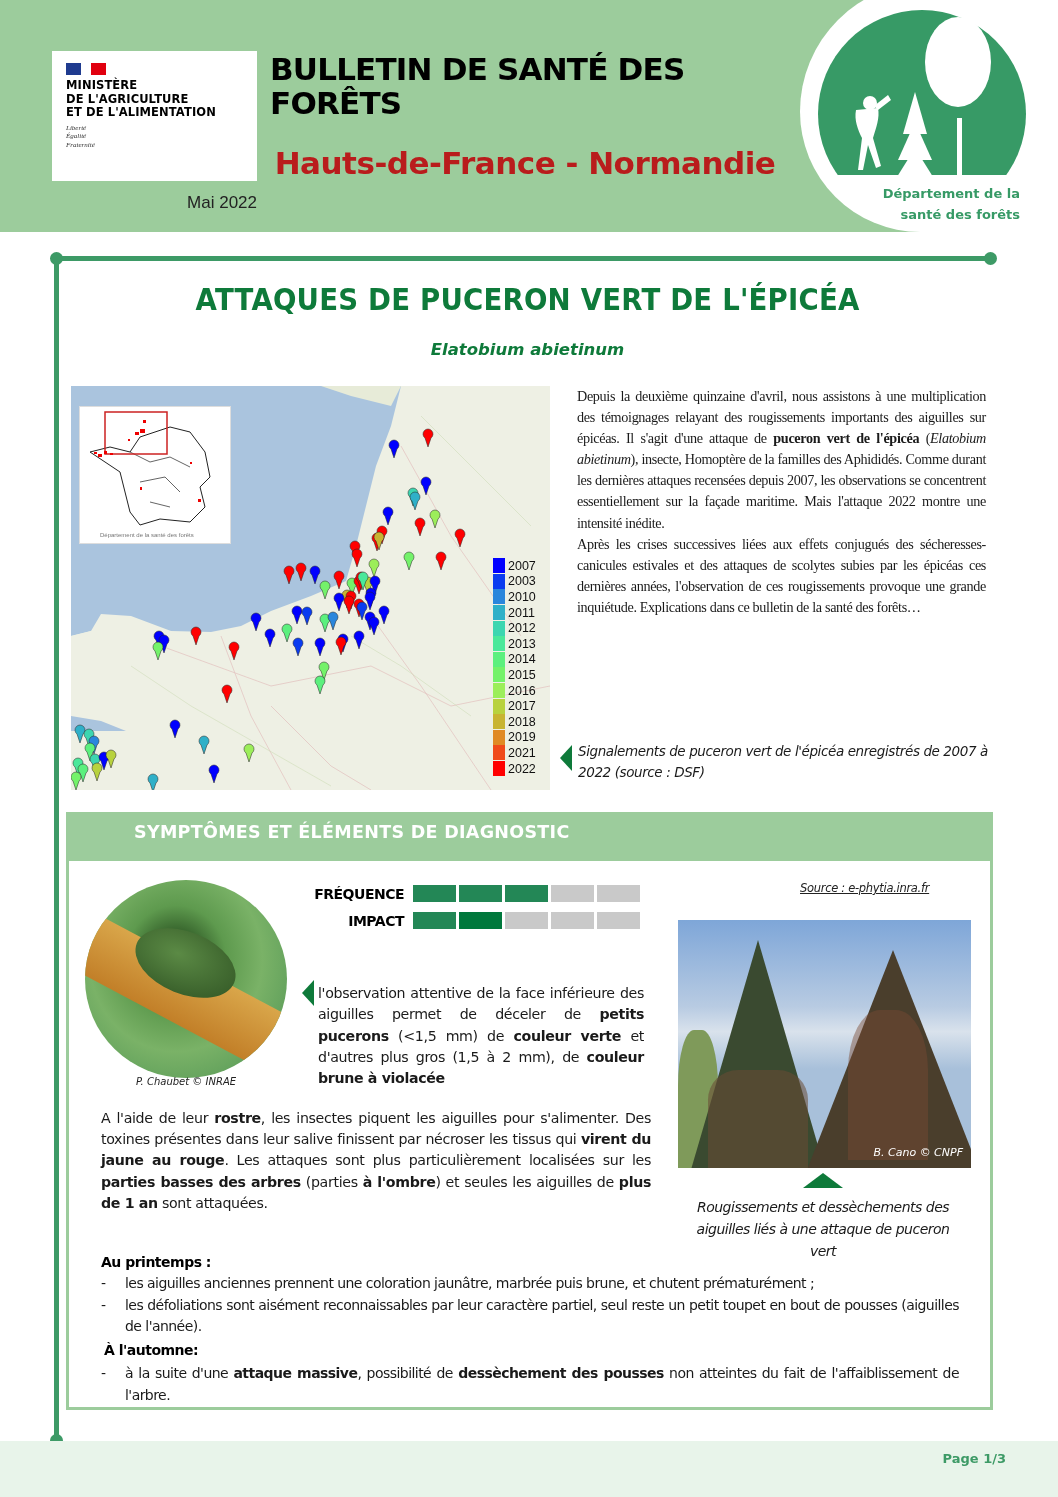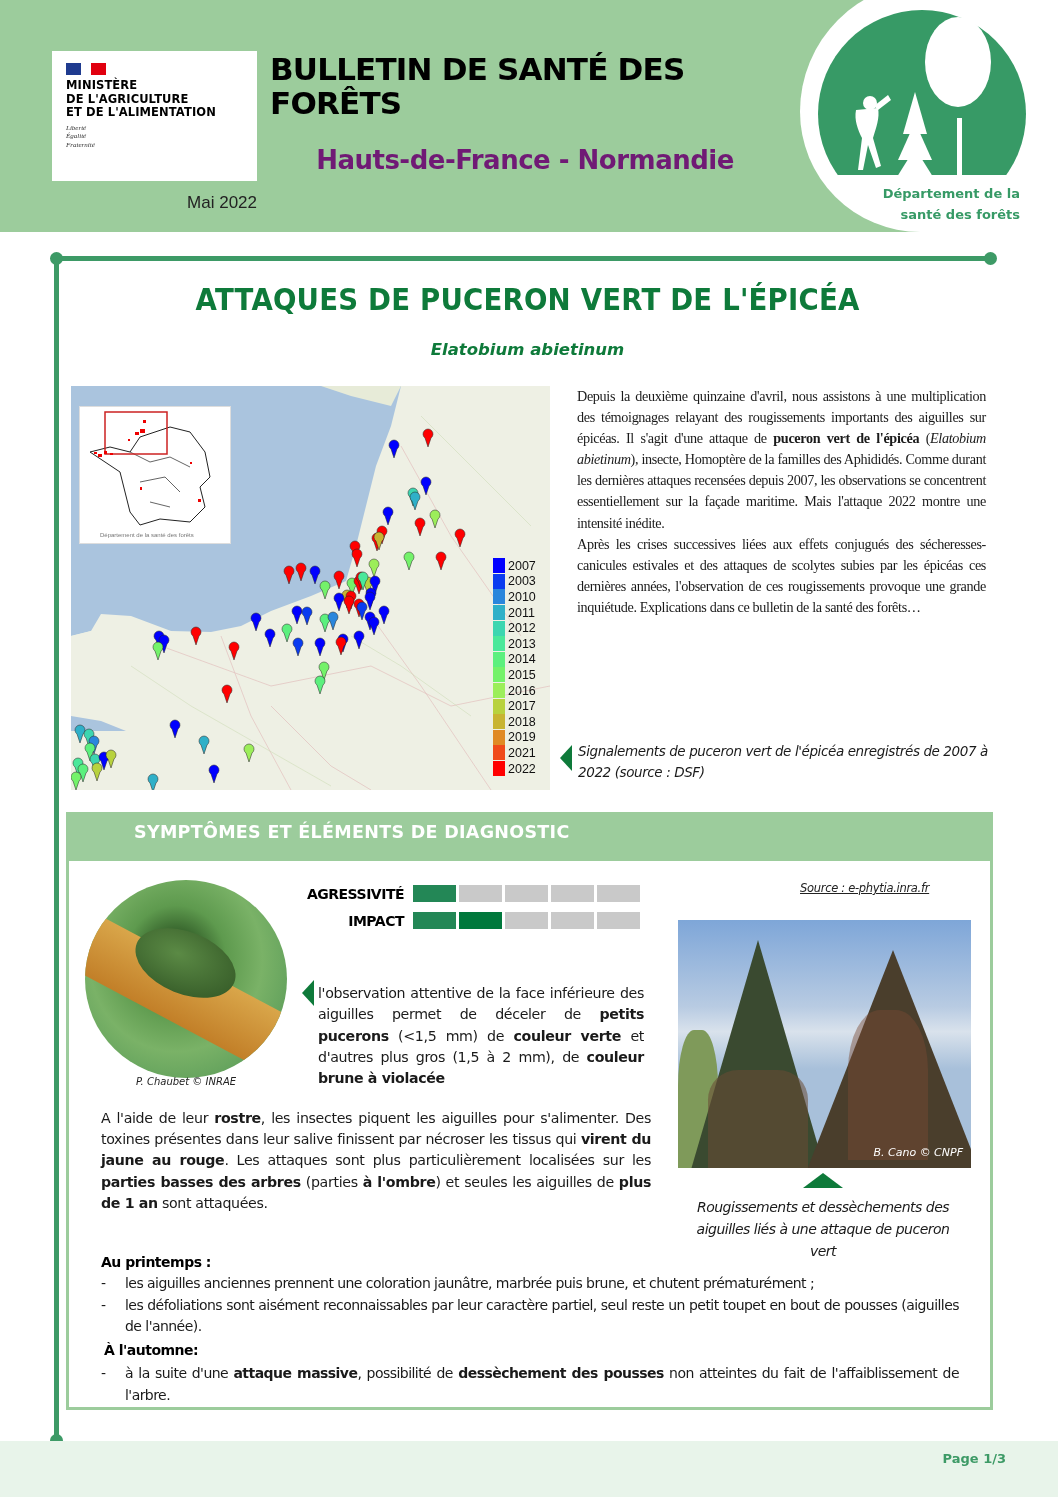--- a/index.html
+++ b/index.html
@@ -10,21 +10,21 @@
   .header { position: absolute; left: 0; top: 0; width: 1058px; height: 232px; background: #9ccc9c; }
   .logo-box { position: absolute; left: 52px; top: 51px; width: 205px; height: 130px; background: #fff; padding: 12px 12px 0 14px; }
   .flag { display: flex; width: 40px; height: 12px; margin-bottom: 4px; }
   .flag .b { width: 15px; height: 12px; background: #1f3b8f; }
   .flag .w { width: 10px; height: 12px; background: #fff; }
   .flag .r { width: 15px; height: 12px; background: #e1000f; }
   .min-line { font-family: "DejaVu Sans", sans-serif; font-weight: bold; font-size: 11.5px; line-height: 13.5px; color: #000; letter-spacing: 0.1px; white-space: nowrap; }
   .motto { font-family: "Liberation Serif", serif; font-style: italic; font-size: 7px; line-height: 8.5px; color: #333; margin-top: 4px; }
   .date { position: absolute; left: 52px; top: 193px; width: 205px; text-align: right; font-size: 17px; color: #222; }
   .title { position: absolute; left: 270px; top: 52px; width: 510px; text-align: left; font-family: "DejaVu Sans", sans-serif; font-weight: bold; font-size: 31px; line-height: 34px; color: #000; letter-spacing: -0.8px; }
-  .subtitle { position: absolute; left: 270px; top: 145px; width: 510px; text-align: center; font-family: "DejaVu Sans", sans-serif; font-weight: bold; font-size: 26px; color: #701a75; letter-spacing: -0.5px; }
+  .subtitle { position: absolute; left: 270px; top: 145px; width: 510px; text-align: center; font-family: "DejaVu Sans", sans-serif; font-weight: bold; font-size: 31px; color: #b91c1c; letter-spacing: -0.5px; }
   .dsf-badge { position: absolute; left: 800px; top: -18px; width: 270px; height: 250px; background: #fff; border-radius: 140px 0 0 130px; }
   .dsf-circle { position: absolute; left: 818px; top: 10px; width: 210px; height: 165px; overflow: hidden; }
   .dsf-circle .disc { position: absolute; left: 0; top: 0; width: 208px; height: 208px; border-radius: 50%; background: #379a66; }
   .dsf-text { position: absolute; left: 830px; top: 183px; width: 190px; text-align: right; font-family: "DejaVu Sans", sans-serif; font-weight: bold; font-size: 13px; line-height: 21px; color: #379a66; }
 
   
   .frame-top { position: absolute; left: 56px; top: 256px; width: 934px; height: 5px; background: #3d9a66; }
   .frame-left { position: absolute; left: 54px; top: 256px; width: 5px; height: 1186px; background: #3d9a66; }
   .dot { position: absolute; width: 13px; height: 13px; border-radius: 50%; background: #3d9a66; }
 
@@ -328,24 +328,24 @@
 <div class="sym-title">SYMPTÔMES ET ÉLÉMENTS DE DIAGNOSTIC</div>
 
 <div class="aphid">
     <div class="stem"></div>
     <div class="body"></div>
   </div>
 <div class="photo-credit">P. Chaubet © INRAE</div>
 
 <div class="rating" id="rating">
     <div class="rating-row">
-      <span class="rating-label">AGRESSIVITÉ</span>
+      <span class="rating-label">FRÉQUENCE</span>
       <span class="rating-cell on"></span>
-      <span class="rating-cell"></span>
-      <span class="rating-cell"></span>
+      <span class="rating-cell on"></span>
+      <span class="rating-cell on"></span>
       <span class="rating-cell"></span>
       <span class="rating-cell"></span>
     </div>
     <div class="rating-row">
       <span class="rating-label">IMPACT</span>
       <span class="rating-cell on"></span>
       <span class="rating-cell on-dark"></span>
       <span class="rating-cell"></span>
       <span class="rating-cell"></span>
       <span class="rating-cell"></span>

